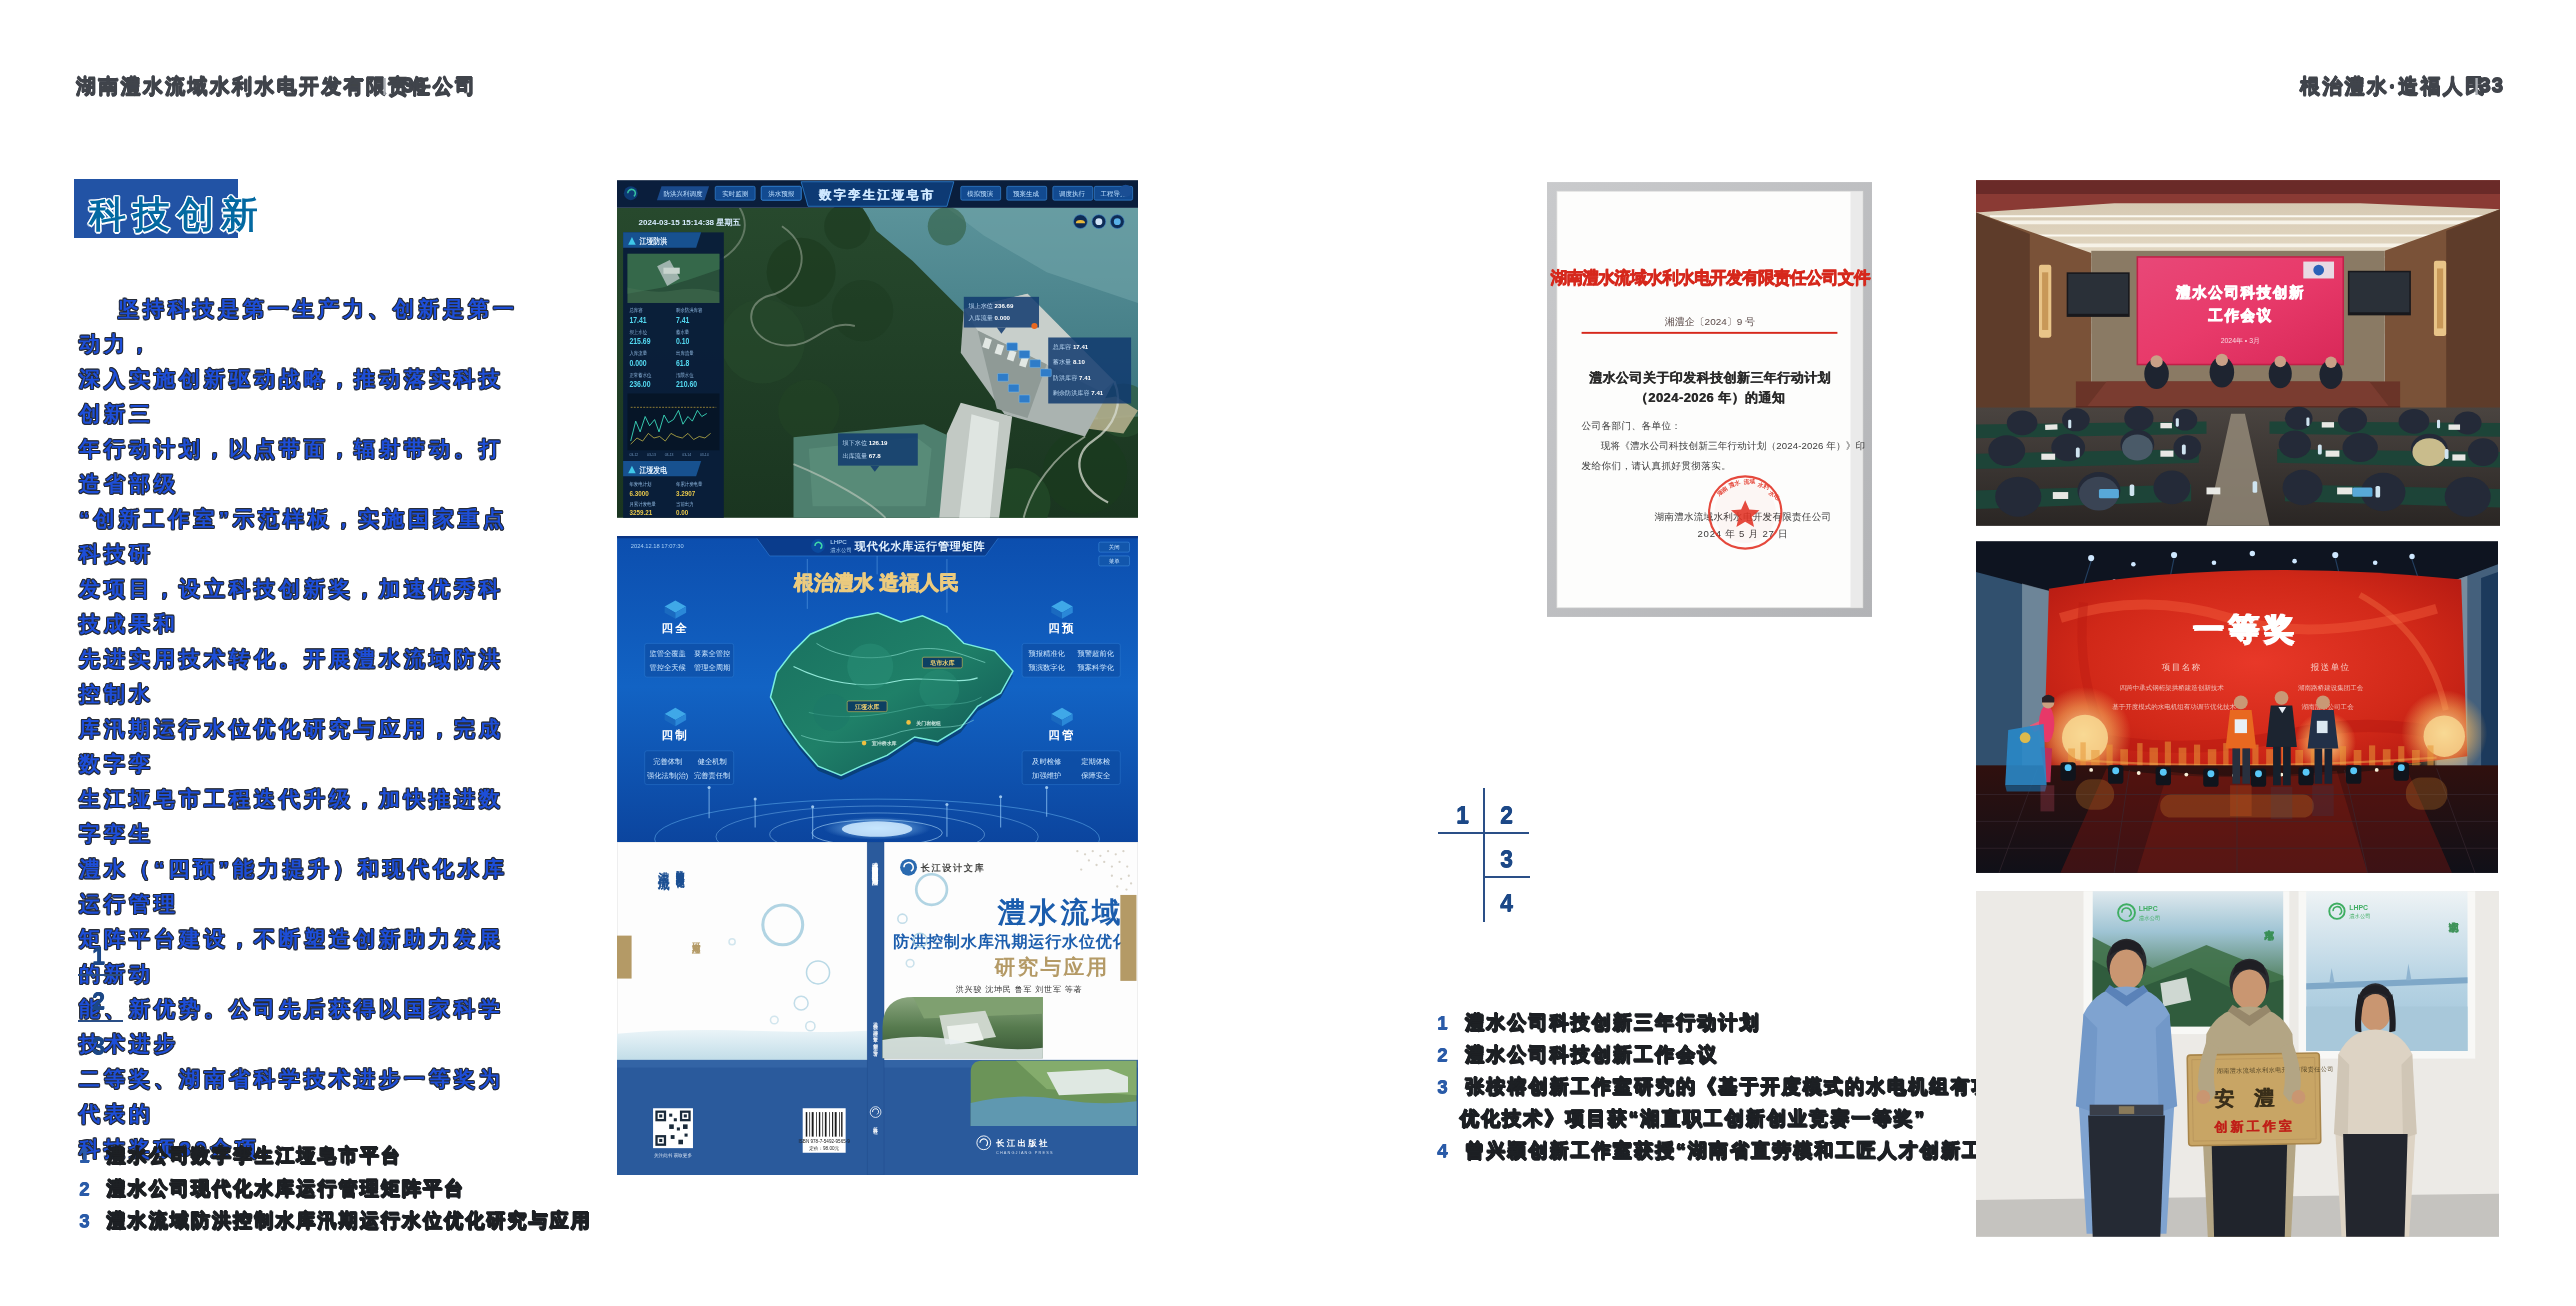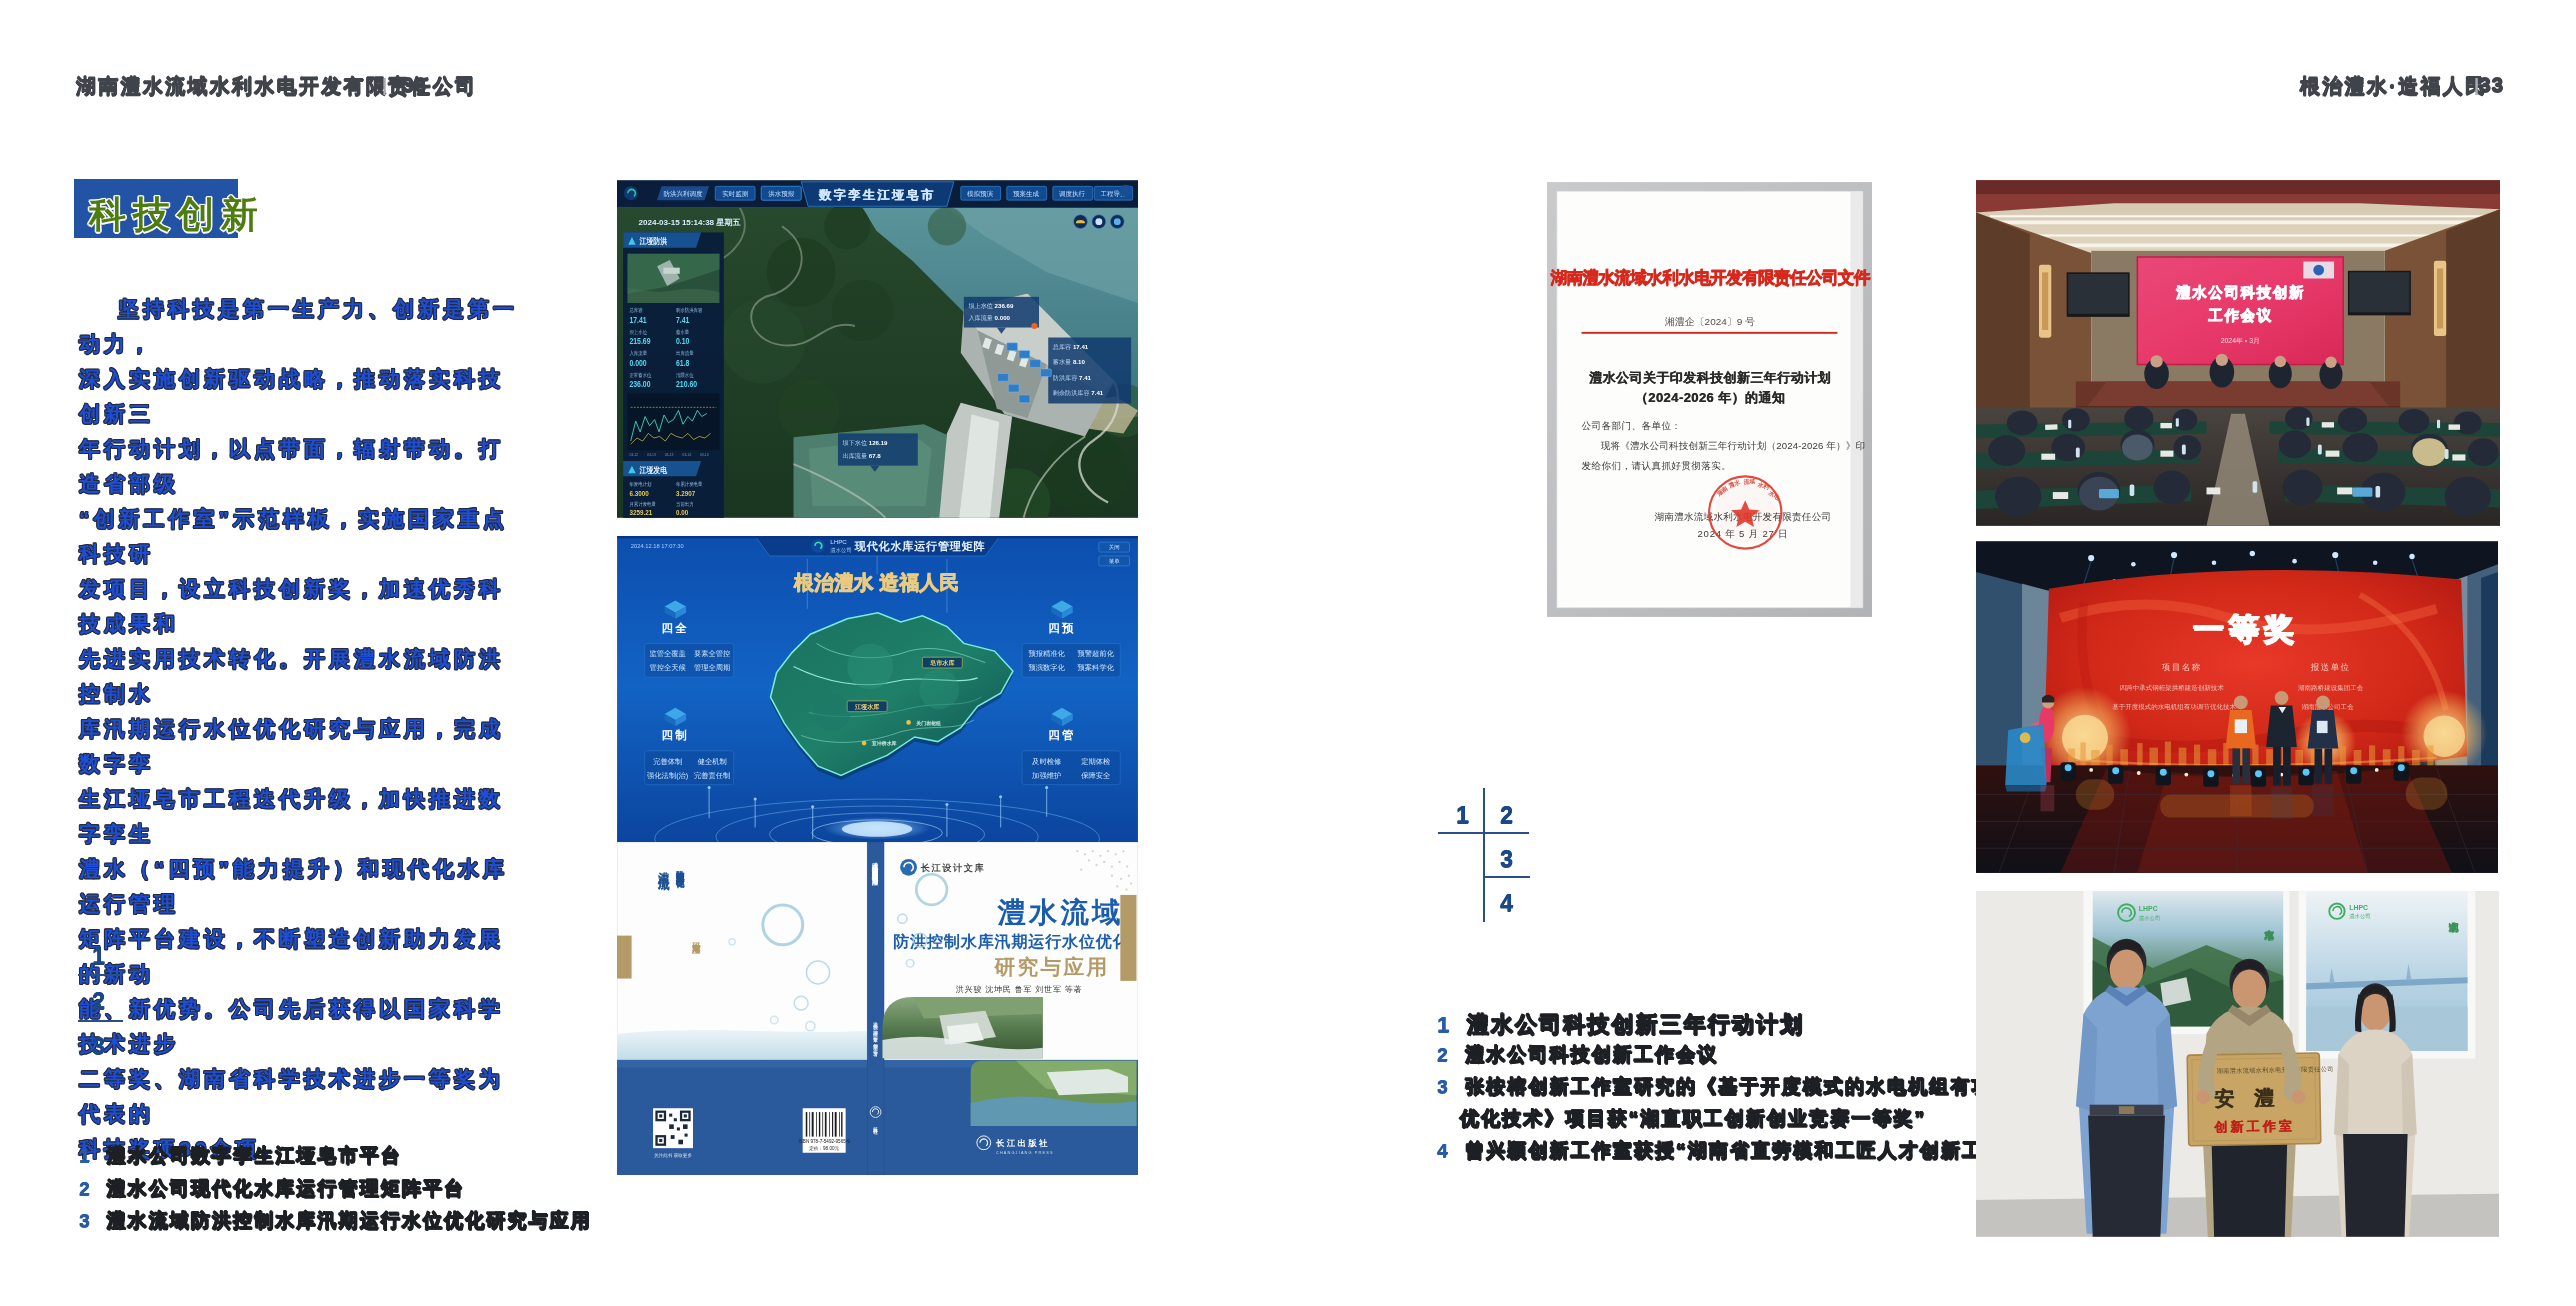--- a/index.html
+++ b/index.html
@@ -16,21 +16,21 @@
 <div id="pg">
 
   <div class="abs hdr" style="left:76px;top:73px;font-size:20px;letter-spacing:2.3px;">湖南澧水流域水利水电开发有限责任公司</div>
   <div class="abs" style="left:382px;top:74px;font-size:18.4px;color:#a9adb3;font-weight:bold;">|</div>
   <div class="abs hdr" style="left:402px;top:73px;font-size:21px;letter-spacing:0.8px;">36</div>
   <div class="abs hdr" style="left:2300px;top:73px;font-size:20px;letter-spacing:2.3px;">根治澧水·造福人民</div>
   <div class="abs" style="left:2474px;top:74px;font-size:18.4px;color:#a9adb3;font-weight:bold;">|</div>
   <div class="abs hdr" style="right:72px;top:73px;font-size:21px;letter-spacing:0.8px;">33</div>
 
   <div class="abs" style="left:74px;top:179px;width:164px;height:59px;background:#2253a5;"></div>
-  <div class="abs" style="left:89px;top:190px;font-size:37px;font-weight:bold;color:#4d7c0f;letter-spacing:7px;text-shadow:1.5px 0 #fff,-1.5px 0 #fff,0 1.5px #fff,0 -1.5px #fff,1.1px 1.1px #fff,-1.1px -1.1px #fff,1.1px -1.1px #fff,-1.1px 1.1px #fff;">科技创新</div>
+  <div class="abs" style="left:89px;top:190px;font-size:37px;font-weight:bold;color:#0369a1;letter-spacing:7px;text-shadow:1.5px 0 #fff,-1.5px 0 #fff,0 1.5px #fff,0 -1.5px #fff,1.1px 1.1px #fff,-1.1px -1.1px #fff,1.1px -1.1px #fff,-1.1px 1.1px #fff;">科技创新</div>
 
   <div class="abs" style="left:79px;top:291px;width:445px;font-size:21px;font-weight:bold;color:#1d4ed8;letter-spacing:4px;line-height:35px;text-shadow:1px 0 #262b36,-1px 0 #262b36,0 1px #262b36,0 -1px #262b36,0.7px 0.7px #262b36,-0.7px -0.7px #262b36,0.7px -0.7px #262b36,-0.7px 0.7px #262b36;">
 <span style="margin-left:39px;"></span>坚持科技是第一生产力、创新是第一动力，<br>
 深入实施创新驱动战略，推动落实科技创新三<br>
 年行动计划，以点带面，辐射带动。打造省部级<br>
 “创新工作室”示范样板，实施国家重点科技研<br>
 发项目，设立科技创新奖，加速优秀科技成果和<br>
 先进实用技术转化。开展澧水流域防洪控制水<br>
 库汛期运行水位优化研究与应用，完成数字孪<br>
 生江垭皂市工程迭代升级，加快推进数字孪生<br>
@@ -52,21 +52,21 @@
   <div class="abs" style="left:79px;top:1208px;font-size:19px;"><span class="capnum">3</span><span class="captx" style="margin-left:17px;letter-spacing:2.1px;">澧水流域防洪控制水库汛期运行水位优化研究与应用</span></div>
 
   <div class="abs" style="left:1483px;top:788px;width:1.5px;height:134px;background:#2a4f87;"></div>
   <div class="nline" style="left:1438px;top:832px;width:91px;"></div>
   <div class="nline" style="left:1483px;top:876px;width:47px;"></div>
   <div class="abs num" style="left:1456px;top:802px;font-size:23px;">1</div>
   <div class="abs num" style="left:1500px;top:802px;font-size:23px;">2</div>
   <div class="abs num" style="left:1500px;top:846px;font-size:23px;">3</div>
   <div class="abs num" style="left:1500px;top:890px;font-size:23px;">4</div>
 
-  <div class="abs" style="left:1437px;top:1010px;font-size:22px;"><span class="capnum">1</span><span class="captx" style="margin-left:17.7px;letter-spacing:2.1px;">澧水公司科技创新三年行动计划</span></div>
+  <div class="abs" style="left:1437px;top:1010px;font-size:19px;"><span class="capnum">1</span><span class="captx" style="margin-left:17.7px;letter-spacing:2.1px;">澧水公司科技创新三年行动计划</span></div>
   <div class="abs" style="left:1437px;top:1042px;font-size:19px;"><span class="capnum">2</span><span class="captx" style="margin-left:17.7px;letter-spacing:2.1px;">澧水公司科技创新工作会议</span></div>
   <div class="abs" style="left:1437px;top:1074px;font-size:19px;"><span class="capnum">3</span><span class="captx" style="margin-left:17.7px;letter-spacing:2.1px;">张桉榕创新工作室研究的《基于开度模式的水电机组有功调节</span></div>
   <div class="abs" style="left:1460px;top:1106px;font-size:19px;"><span class="captx" style="letter-spacing:2.1px;">优化技术》项目获“湘直职工创新创业竞赛一等奖”</span></div>
   <div class="abs" style="left:1437px;top:1138px;font-size:19px;"><span class="capnum">4</span><span class="captx" style="margin-left:17.7px;letter-spacing:2.1px;">曾兴颖创新工作室获授“湖南省直劳模和工匠人才创新工作室”</span></div>
 
   <div id="img1" class="abs" style="left:617px;top:180px;width:521px;height:338px;">
   <svg width="521" height="338" viewBox="0 0 679 440">
     <defs>
       <linearGradient id="w1" x1="0" y1="0" x2="0" y2="1">
         <stop offset="0" stop-color="#5b939a"></stop>

